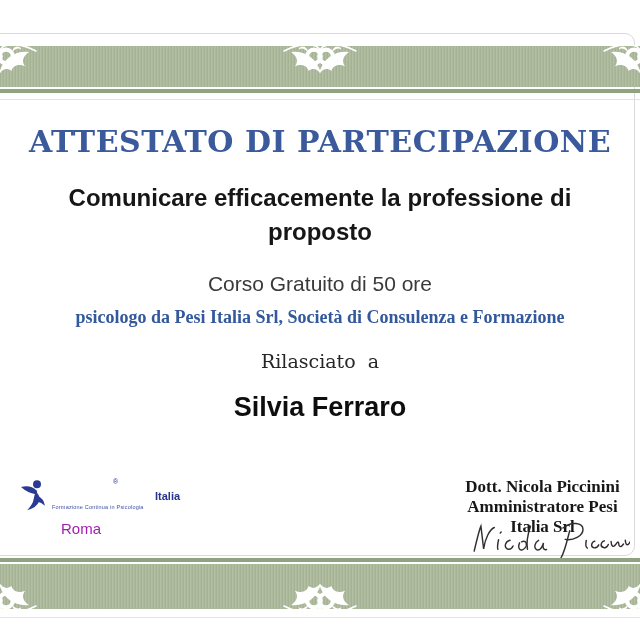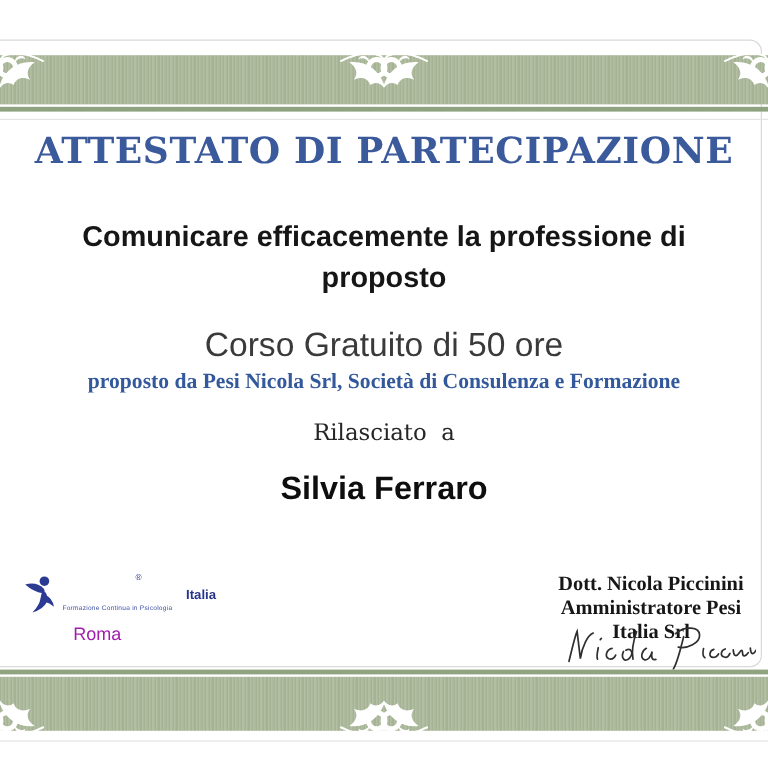--- a/index.html
+++ b/index.html
@@ -17,25 +17,25 @@
     background:repeating-linear-gradient(90deg,#a5b294 0 1px,#b3bfa2 1px 2px,#acb99c 2px 3px);}
   .band-top-stripes{top:46px;height:41px;}
   .band-top-dark{position:absolute;left:0;right:0;top:89px;height:4px;background:#8fa381;z-index:2;}
   .band-bottom-dark{position:absolute;left:0;right:0;top:558px;height:4px;background:#8fa381;z-index:2;}
   .band-bottom-stripes{top:564px;height:45px;}
   .orn{position:absolute;width:76px;height:38px;z-index:3;}
   .orn.flip{transform:scaleY(-1);}
 
   
   .center{left:0;right:0;text-align:center;}
-  .title{top:109px;font-family:"DejaVu Serif",serif;font-weight:bold;
+  .title{top:124px;font-family:"DejaVu Serif",serif;font-weight:bold;
          font-size:30px;color:#3b5a9c;letter-spacing:.5px;z-index:4;}
   .subtitle{top:181px;font-weight:bold;font-size:24px;line-height:34px;color:#161616;z-index:4;}
   .subtitle span{display:inline-block;max-width:545px;}
-  .corso{top:272px;font-size:28px;color:#3a3a3a;z-index:4;}
+  .corso{top:272px;font-size:21px;color:#3a3a3a;z-index:4;}
   .proposto{top:307px;font-family:"Liberation Serif",serif;font-weight:bold;
             font-size:18px;color:#33599c;z-index:4;}
   .rilasciato{top:350px;font-family:"DejaVu Serif",serif;font-size:19px;color:#262626;
               white-space:pre;z-index:4;}
   .recipient{top:392px;font-weight:bold;font-size:27px;color:#0e0e0e;z-index:4;}
 
   
   .logo{left:18px;top:477px;width:180px;height:40px;z-index:4;}
   .logo-figure{position:absolute;left:0;top:2px;width:30px;height:32px;}
   .logo-brand{position:absolute;left:33px;top:0;font-weight:bold;font-size:25px;
@@ -95,21 +95,21 @@
   </svg>
 
 <div class="abs center title">ATTESTATO DI PARTECIPAZIONE</div>
 
 <div class="abs center subtitle">
   <span>Comunicare efficacemente la professione di proposto</span>
 </div>
 
 <div class="abs center corso">Corso Gratuito di 50 ore</div>
 
-<div class="abs center proposto">proposto da Pesi Nicola Srl, Società di Consulenza e Formazione</div>
+<div class="abs center proposto">psicologo da Pesi Italia Srl, Società di Consulenza e Formazione</div>
 
 <div class="abs center rilasciato">Rilasciato  a</div>
 
 <div class="abs center recipient">Silvia Ferraro</div>
 
 <div class="abs logo">
   <svg class="logo-figure" viewBox="0 0 44 48">
     <g fill="#2b3a92">
       <circle cx="28" cy="8" r="6"></circle>
       <path d="M4,12 Q18,8 27,17 Q30,21 26,23 Q14,21 4,12 Z"></path>

